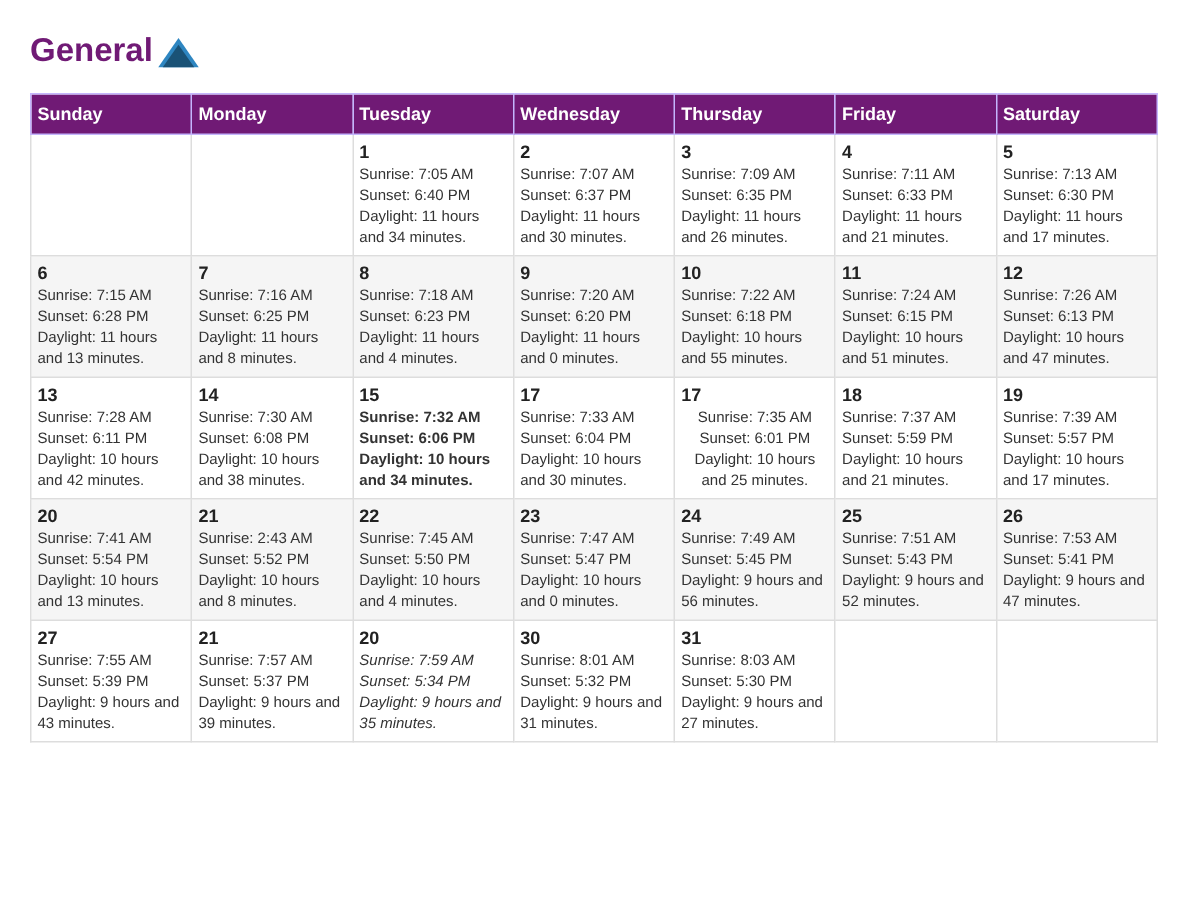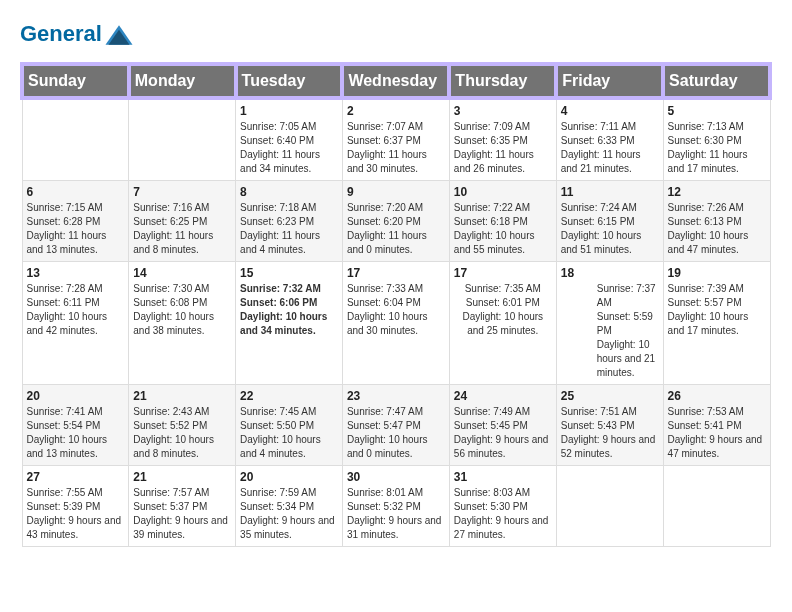--- a/index.html
+++ b/index.html
@@ -36,27 +36,27 @@
     .subtitle {
       font-size: 14px;
       color: #555;
     }
     table {
       width: 100%;
       border-collapse: collapse;
       font-size: 11px;
     }
     thead tr th {
-      background-color: #737373;
+      background-color: #701a75;
       color: #fff;
       padding: 6px 4px;
       text-align: left;
-      font-size: 16px;
+      font-size: 12px;
       font-weight: bold;
-      border: 4px solid #c4b5fd;
+      border: 1px solid #c4b5fd;
     }
     tbody tr td {
       border: 1px solid #ddd;
       vertical-align: top;
       padding: 4px;
       width: 107px;
       height: 80px;
       background: #fff;
     }
     tbody tr:nth-child(even) td {
@@ -78,21 +78,21 @@
     }
   </style>
 </head>
 <body>
 
 <div class="header">
   <div class="logo">
     <div>
       <div style="display:flex;align-items:center;">
         <div style="font-size:22px;font-weight:bold;color:#1a5276;line-height:1.1;">
-          <span style="color:#0369a1;">General</span><svg class="logo-icon" viewBox="0 0 40 30" width="36" height="28" style="vertical-align:middle;margin-left:2px;">
+          <span style="color:#701a75;">General</span><svg class="logo-icon" viewBox="0 0 40 30" width="36" height="28" style="vertical-align:middle;margin-left:2px;">
               <polygon points="20,2 38,28 2,28" fill="#2e86c1"></polygon>
               <polygon points="20,8 34,28 6,28" fill="#1a5276"></polygon>
             </svg>
         </div>
       </div>
       <div style="font-size:22px;font-weight:bold;color:#1a5276;margin-top:-4px;"></div>
     </div>
   </div>
   <div class="title-block">
     <div class="month-title"></div>
@@ -217,21 +217,21 @@
 Daylight: 10 hours and 30 minutes.</div>
         </td>
         <td>
           <div class="day-number">17</div>
           <div class="day-info" style="white-space: pre-wrap; text-align: center;">Sunrise: 7:35 AM
 Sunset: 6:01 PM
 Daylight: 10 hours and 25 minutes.</div>
         </td>
         <td>
           <div class="day-number">18</div>
-          <div class="day-info" style="white-space: pre-wrap; margin-left: 36px;">Sunrise: 7:37 AM
+          <div class="day-info" style="white-space: pre-wrap;">Sunrise: 7:37 AM
 Sunset: 5:59 PM
 Daylight: 10 hours and 21 minutes.</div>
         </td>
         <td>
           <div class="day-number">19</div>
           <div class="day-info" style="white-space: pre-wrap;">Sunrise: 7:39 AM
 Sunset: 5:57 PM
 Daylight: 10 hours and 17 minutes.</div>
         </td>
       </tr>
@@ -287,21 +287,21 @@
 Daylight: 9 hours and 43 minutes.</div>
         </td>
         <td>
           <div class="day-number">21</div>
           <div class="day-info" style="white-space: pre-wrap;">Sunrise: 7:57 AM
 Sunset: 5:37 PM
 Daylight: 9 hours and 39 minutes.</div>
         </td>
         <td>
           <div class="day-number">20</div>
-          <div class="day-info" style="white-space: pre-wrap;">Sunrise: 7:59 AM
+          <div class="day-info" style="white-space: pre-wrap; font-style: italic;">Sunrise: 7:59 AM
 Sunset: 5:34 PM
 Daylight: 9 hours and 35 minutes.</div>
         </td>
         <td>
           <div class="day-number">30</div>
           <div class="day-info" style="white-space: pre-wrap;">Sunrise: 8:01 AM
 Sunset: 5:32 PM
 Daylight: 9 hours and 31 minutes.</div>
         </td>
         <td>

